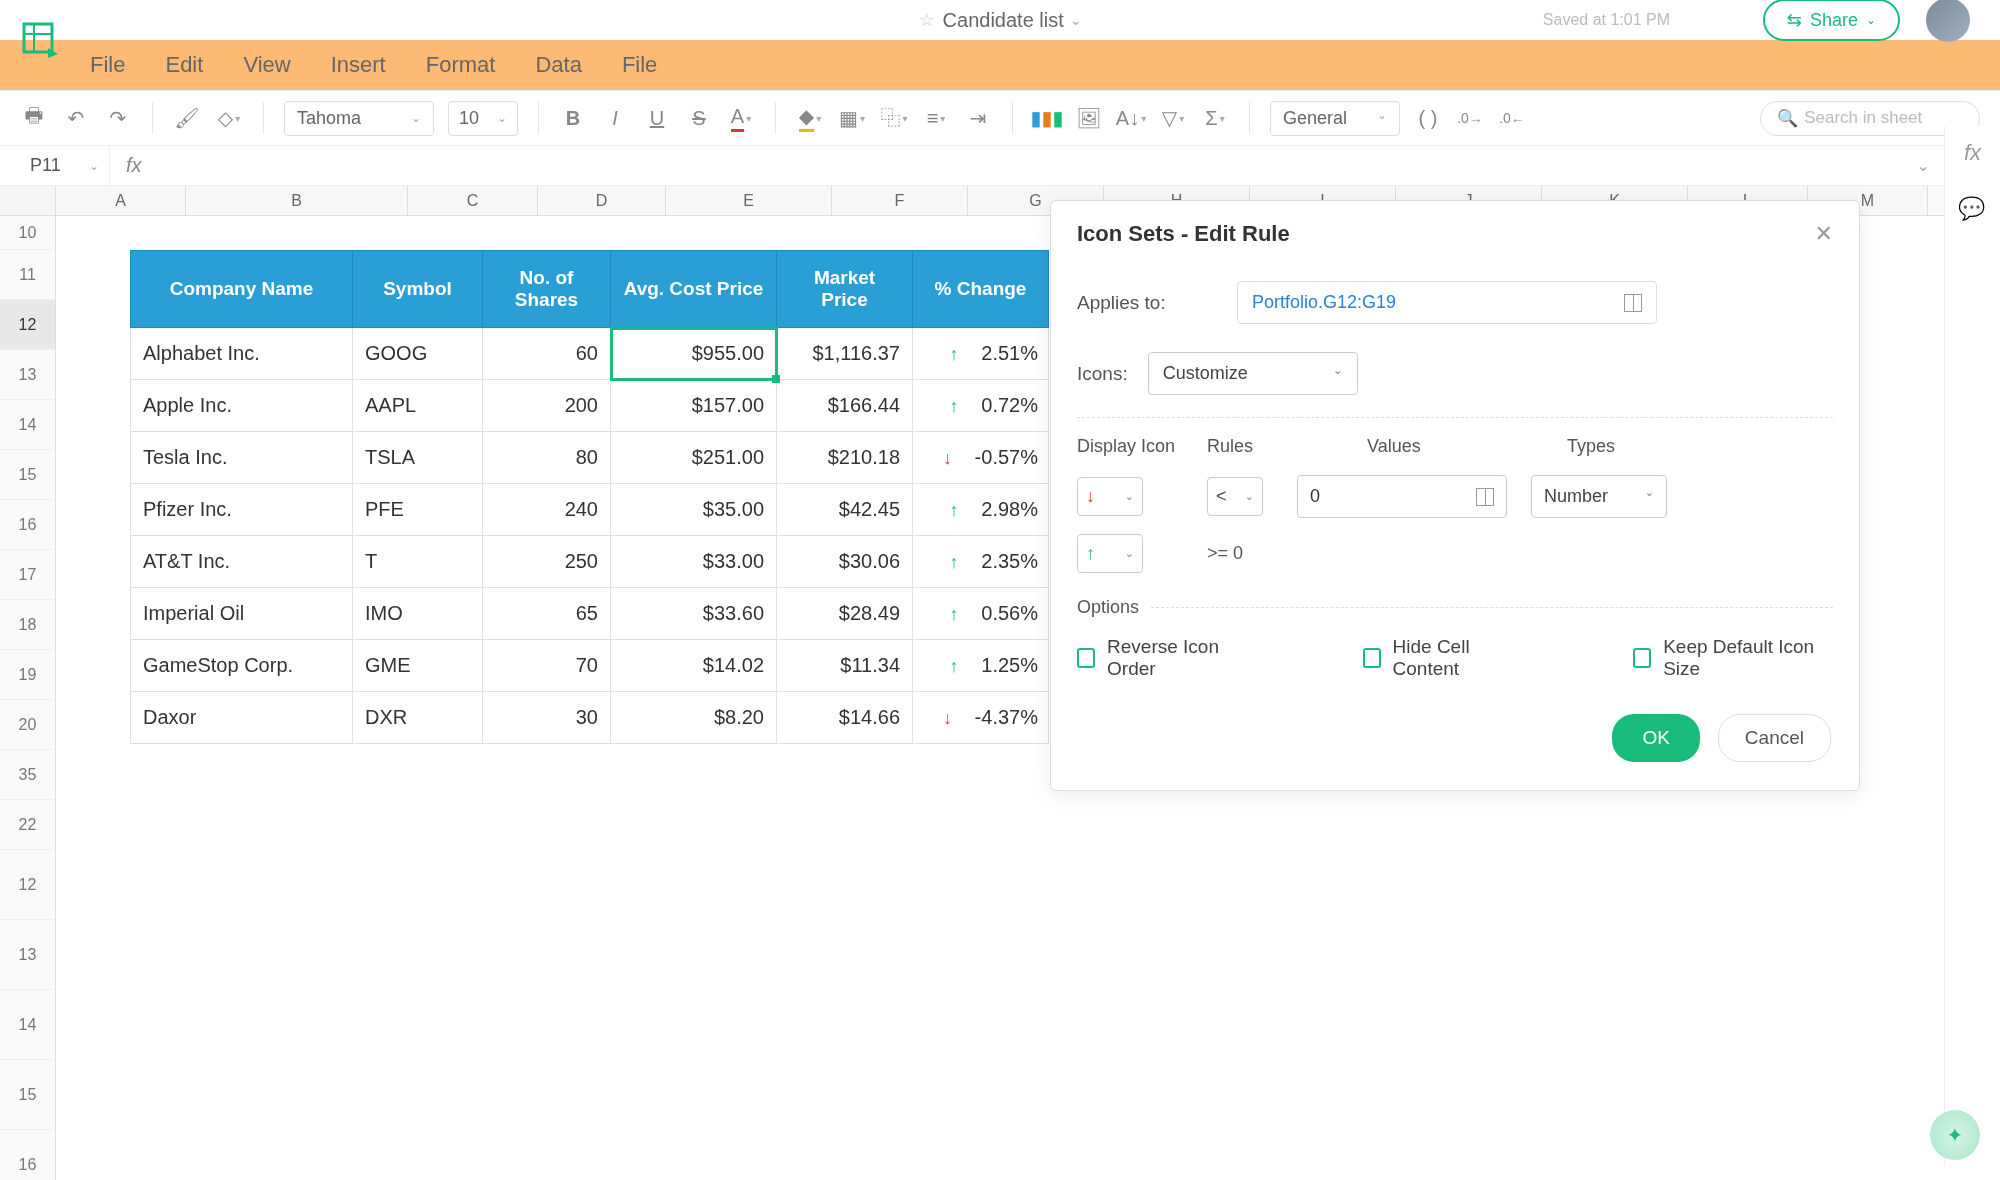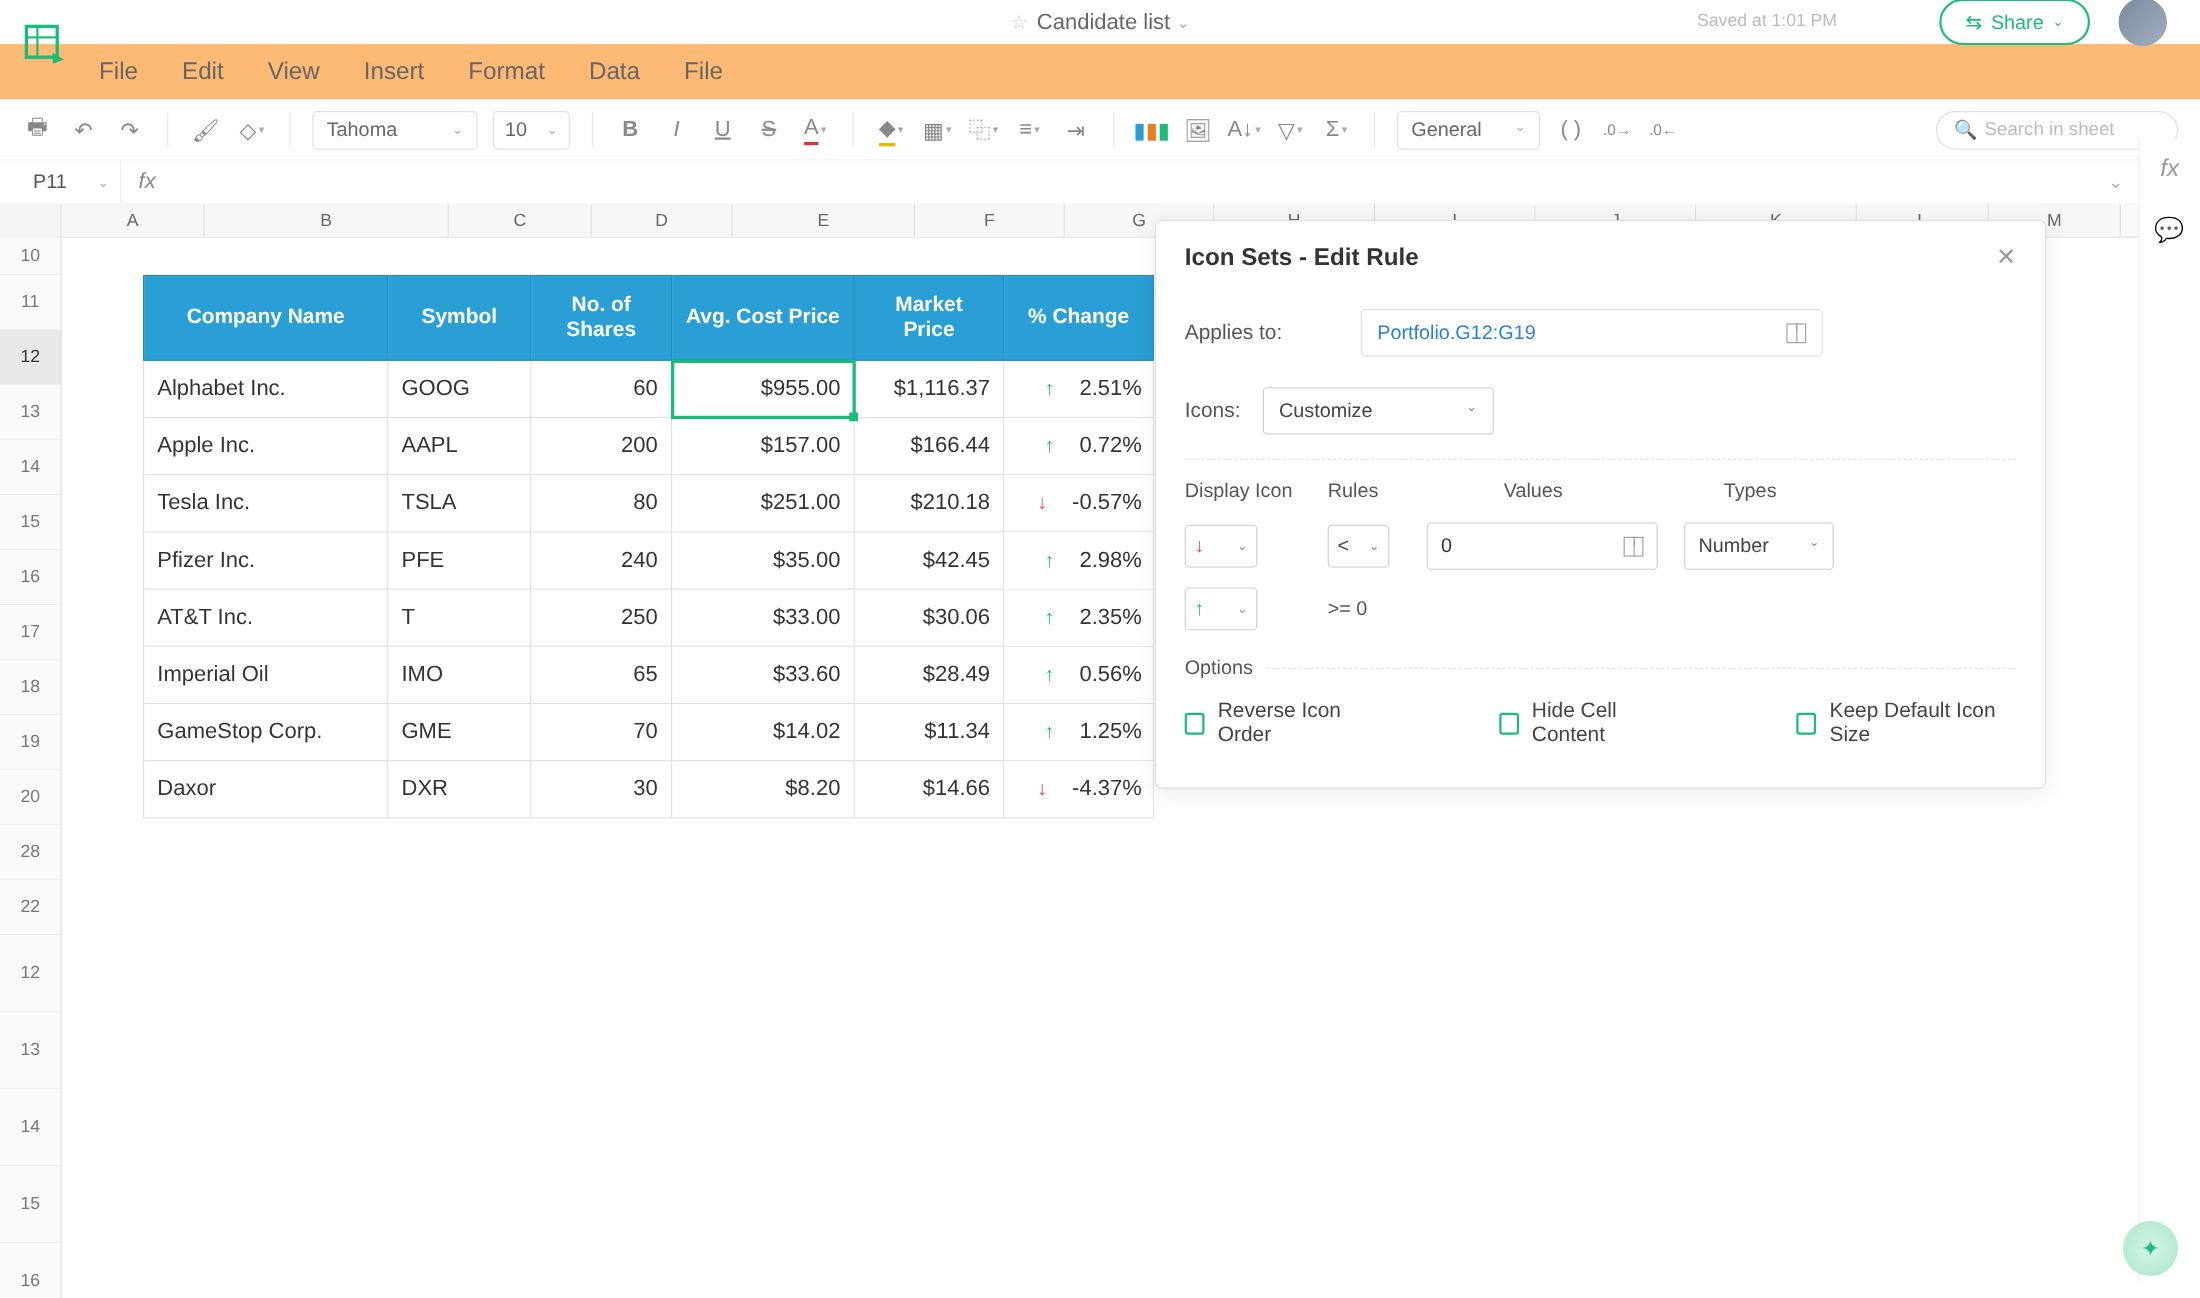--- a/index.html
+++ b/index.html
@@ -233,21 +233,21 @@
     <div class="row-h">11</div>
     <div class="row-h selected">12</div>
     <div class="row-h">13</div>
     <div class="row-h">14</div>
     <div class="row-h">15</div>
     <div class="row-h">16</div>
     <div class="row-h">17</div>
     <div class="row-h">18</div>
     <div class="row-h">19</div>
     <div class="row-h">20</div>
-    <div class="row-h">28</div>
+    <div class="row-h">35</div>
     <div class="row-h">22</div>
     <div class="row-h" style="height:70px;">12</div>
     <div class="row-h" style="height:70px;">13</div>
     <div class="row-h" style="height:70px;">14</div>
     <div class="row-h" style="height:70px;">15</div>
     <div class="row-h" style="height:70px;">16</div>
   </div>
   <div class="cells">
     <table class="data-table">
       <tbody>
@@ -392,20 +392,24 @@
       </label>
     <label class="cb">
         <span class="cb-box"></span>
         <span>Hide Cell Content</span>
       </label>
     <label class="cb">
         <span class="cb-box"></span>
         <span>Keep Default Icon Size</span>
       </label>
   </div>
+  <div class="dialog-buttons">
+    <button class="btn-ok">OK</button>
+    <button class="btn-cancel">Cancel</button>
+  </div>
 </div>
 
 <div class="right-sidebar">
   <div class="ricon"><i>fx</i></div>
   <div class="ricon">💬</div>
 </div>
 
 <div class="help-bubble">✦</div>
 
 </body></html>

